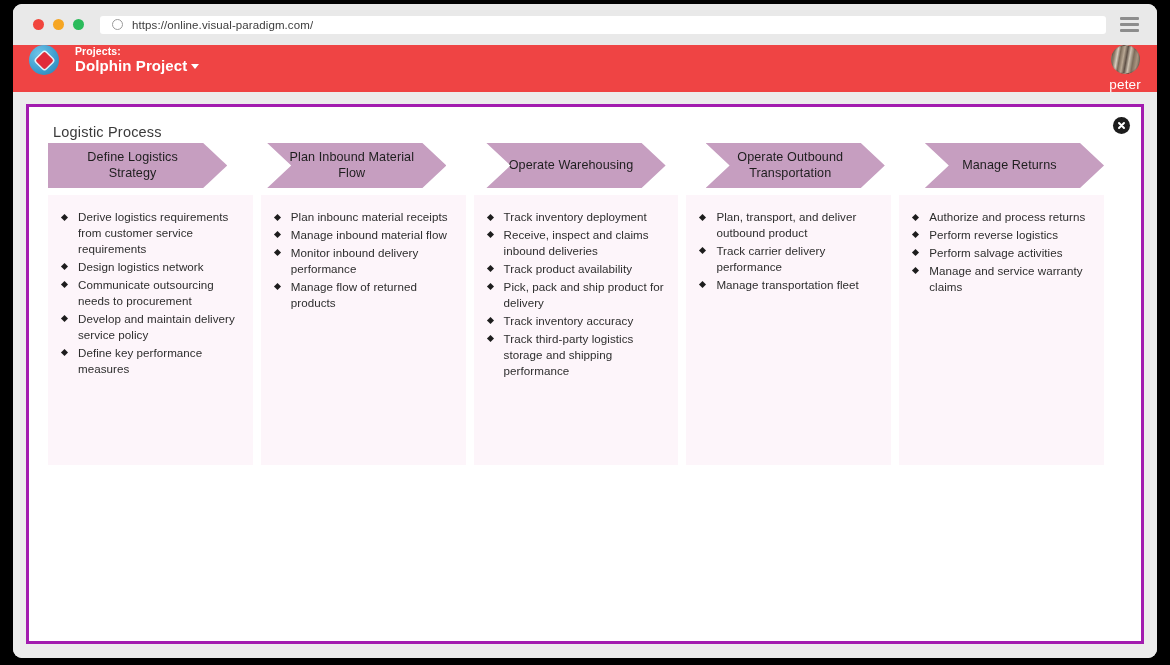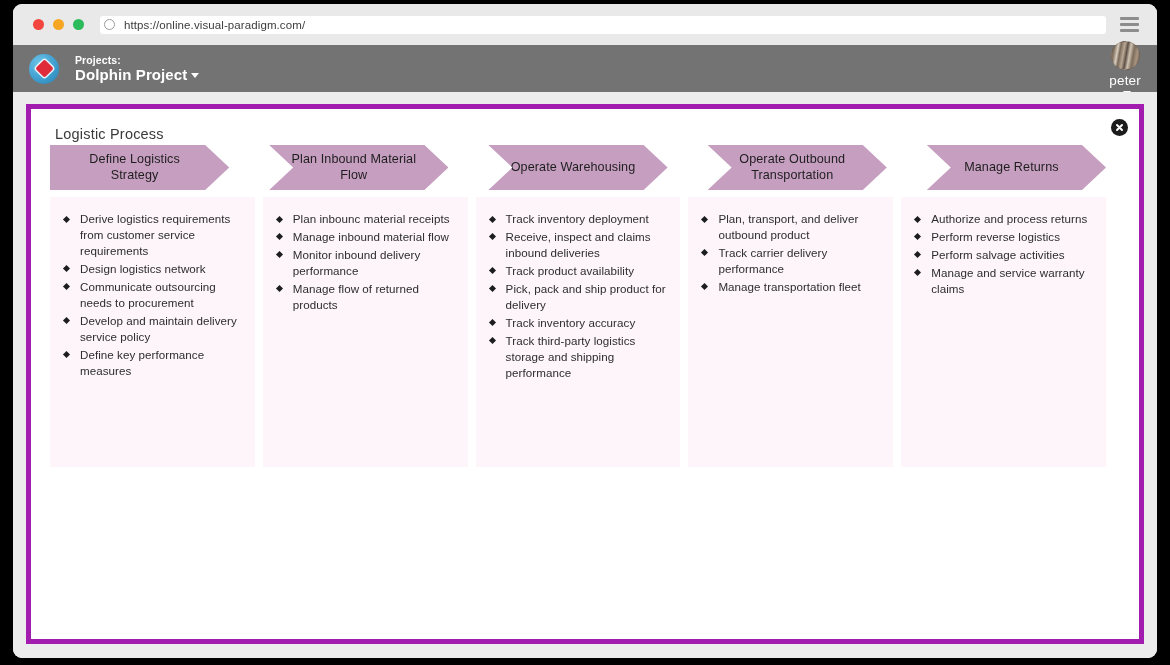--- a/index.html
+++ b/index.html
@@ -47,21 +47,21 @@
   .dot.yellow { background: #f6a623; }
   .dot.green  { background: #2bbb5b; }
 
   .url-bar {
     flex: 1;
     height: 18px;
     background: #ffffff;
     border-radius: 3px;
     display: flex;
     align-items: center;
-    padding: 0 4px;
+    padding: 0 12px;
     margin-right: 14px;
   }
   .reload-icon {
     width: 11px;
     height: 11px;
     border: 1.6px solid #9b9b9b;
     border-radius: 50%;
     margin-right: 9px;
     flex: 0 0 auto;
   }
@@ -85,23 +85,23 @@
     display: block;
     height: 3px;
     background: #8d8d8d;
     border-radius: 1px;
   }
 
   
   .app-header {
     position: relative;
     height: 47px;
-    background: #737373;
-    display: flex;
-    align-items: center;
+    background: #ef4444;
+    display: flex;
+    align-items: flex-start;
     padding: 0 16px 0 0;
   }
   .logo-wrap {
     width: 62px;
     display: flex;
     align-items: center;
     justify-content: center;
     flex: 0 0 auto;
   }
   .logo {
@@ -180,21 +180,21 @@
     position: relative;
     height: 566px;
     background: #ececec;
     padding: 12px 13px 14px 13px;
   }
   .content-card {
     position: relative;
     width: 100%;
     height: 100%;
     background: #ffffff;
-    border: 5px solid #a21caf;
+    border: 3px solid #a21caf;
     overflow: hidden;
   }
 
   .close-btn {
     position: absolute;
     top: 10px;
     right: 11px;
     width: 17px;
     height: 17px;
     border-radius: 50%;

